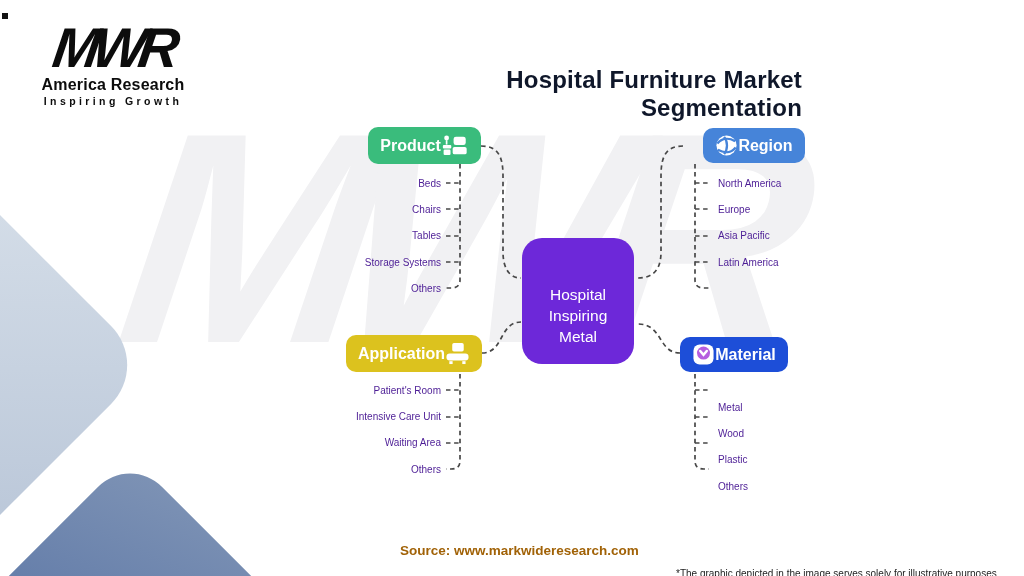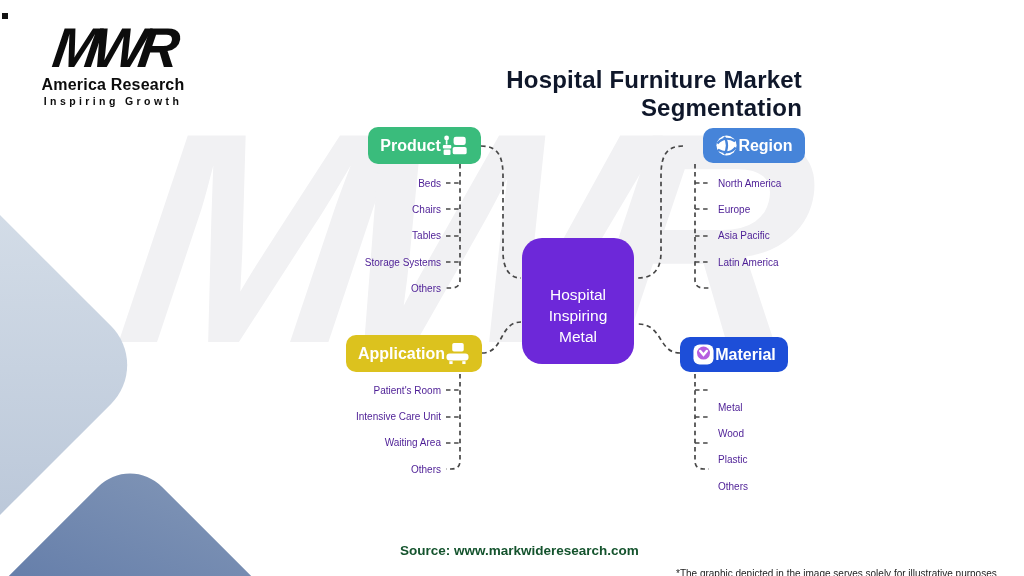--- a/index.html
+++ b/index.html
@@ -50,21 +50,21 @@
   .list{position:absolute;z-index:3;color:#4c1d95;font-size:10px;}
   .list .item{height:26.4px;display:flex;align-items:center;white-space:nowrap;}
   .list-left{text-align:right;}
   .list-left .item{justify-content:flex-end;}
   #list-product{left:240px;top:170px;width:201px;}
   #list-region{left:718px;top:170px;width:240px;}
   #list-application{left:240px;top:377px;width:201px;}
   #list-material{left:718px;top:394px;width:200px;}
 
   
-  .footer-source{position:absolute;left:400px;top:543px;z-index:3;font-size:13.5px;font-weight:700;color:#14532d;}
+  .footer-source{position:absolute;left:400px;top:543px;z-index:3;font-size:13.5px;font-weight:700;color:#a16207;}
   .footer-disclaimer{position:absolute;left:676px;top:568px;z-index:3;font-size:10px;color:#1d1d1d;}
 </style>
 </head>
 <body>
 
 <div class="canvas">
 
   <div class="watermark">MWR</div>
   <div class="shape shape-light"></div>
   <div class="shape shape-dark"></div>

